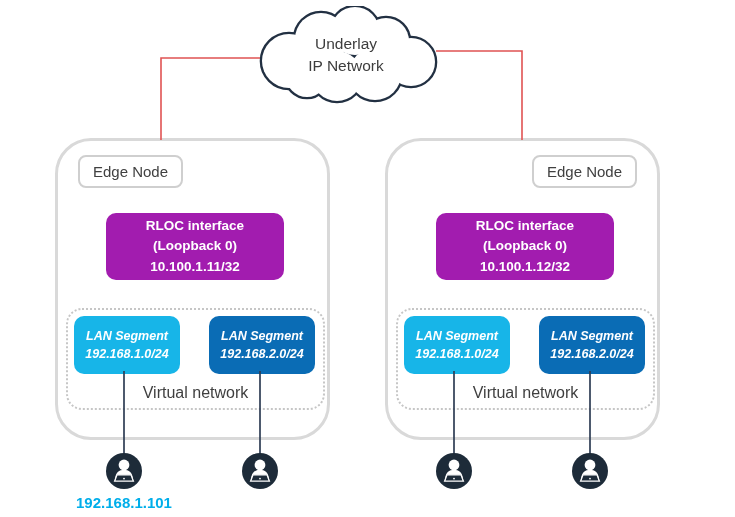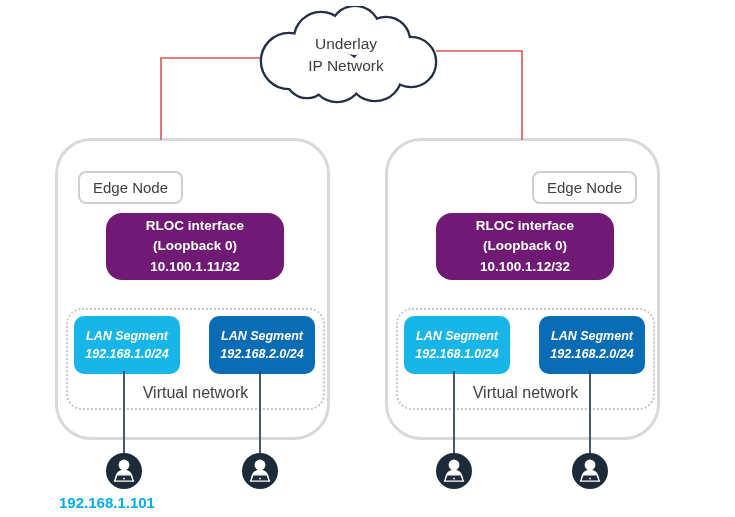--- a/index.html
+++ b/index.html
@@ -5,26 +5,26 @@
   html,body{margin:0;padding:0;background:#fff;}
   .stage{position:relative;width:735px;height:517px;background:#ffffff;
          font-family:"Liberation Sans",sans-serif;overflow:hidden;}
 
   
   .node{position:absolute;top:138px;width:275px;height:302px;background:#fff;
         border:3px solid #d9d9d9;border-radius:36px;box-sizing:border-box;z-index:1;}
   .node.left{left:55px;}
   .node.right{left:385px;}
   .node-label{position:absolute;top:14px;background:#fff;border:2px solid #cfcfcf;
-        border-radius:8px;padding:6px 13px;font-size:15px;color:#404040;white-space:nowrap;margin-top:16px;}
+        border-radius:8px;padding:6px 13px;font-size:15px;color:#404040;white-space:nowrap;}
   .node.left .node-label{left:20px;}
   .node.right .node-label{right:20px;}
 
-  .rloc{position:absolute;left:48px;top:72px;width:178px;height:67px;background:#701a75;
-        border-radius:16px;color:#fff;font-weight:bold;font-size:13.5px;text-align:center;
+  .rloc{position:absolute;left:48px;top:72px;width:178px;height:67px;background:#a21caf;
+        border-radius:10px;color:#fff;font-weight:bold;font-size:13.5px;text-align:center;
         display:flex;flex-direction:column;justify-content:center;line-height:1.5;}
 
   .vn{position:absolute;left:8px;top:167px;width:259px;height:102px;
       border:2px dotted #c6c6c6;border-radius:16px;box-sizing:border-box;}
   .vn-label{position:absolute;bottom:6px;left:0;right:0;text-align:center;
       font-size:16px;color:#3f3f3f;}
   .lan{position:absolute;top:6px;width:106px;height:58px;border-radius:10px;color:#fff;
       font-weight:bold;font-size:12.5px;text-align:center;display:flex;
       flex-direction:column;justify-content:center;line-height:1.45;font-style:italic;}
   .lan.cyan{left:6px;background:#17b5e8;}
@@ -33,21 +33,21 @@
   
   .overlay{position:absolute;left:0;top:0;width:735px;height:517px;z-index:2;pointer-events:none;}
 
   
   .cloudwrap{position:absolute;left:253px;top:6px;width:190px;height:102px;z-index:3;}
   .cloudwrap svg{position:absolute;left:0;top:0;}
   .cloud-text{position:absolute;left:0;right:4px;top:27px;text-align:center;
       font-size:15.5px;color:#3d3d3d;line-height:22px;}
 
   
-  .client{position:absolute;top:452px;width:130px;z-index:4;}
+  .client{position:absolute;top:452px;width:130px;text-align:center;z-index:4;}
   .client svg{display:block;margin:0 auto;}
   .client .ip{margin-top:4px;font-weight:bold;font-size:15px;white-space:nowrap;}
   .ip.cyan{color:#00aeea;}
   .ip.blue{color:#0f6db6;}
 </style>
 </head>
 <body>
 
 <div class="stage">
 

